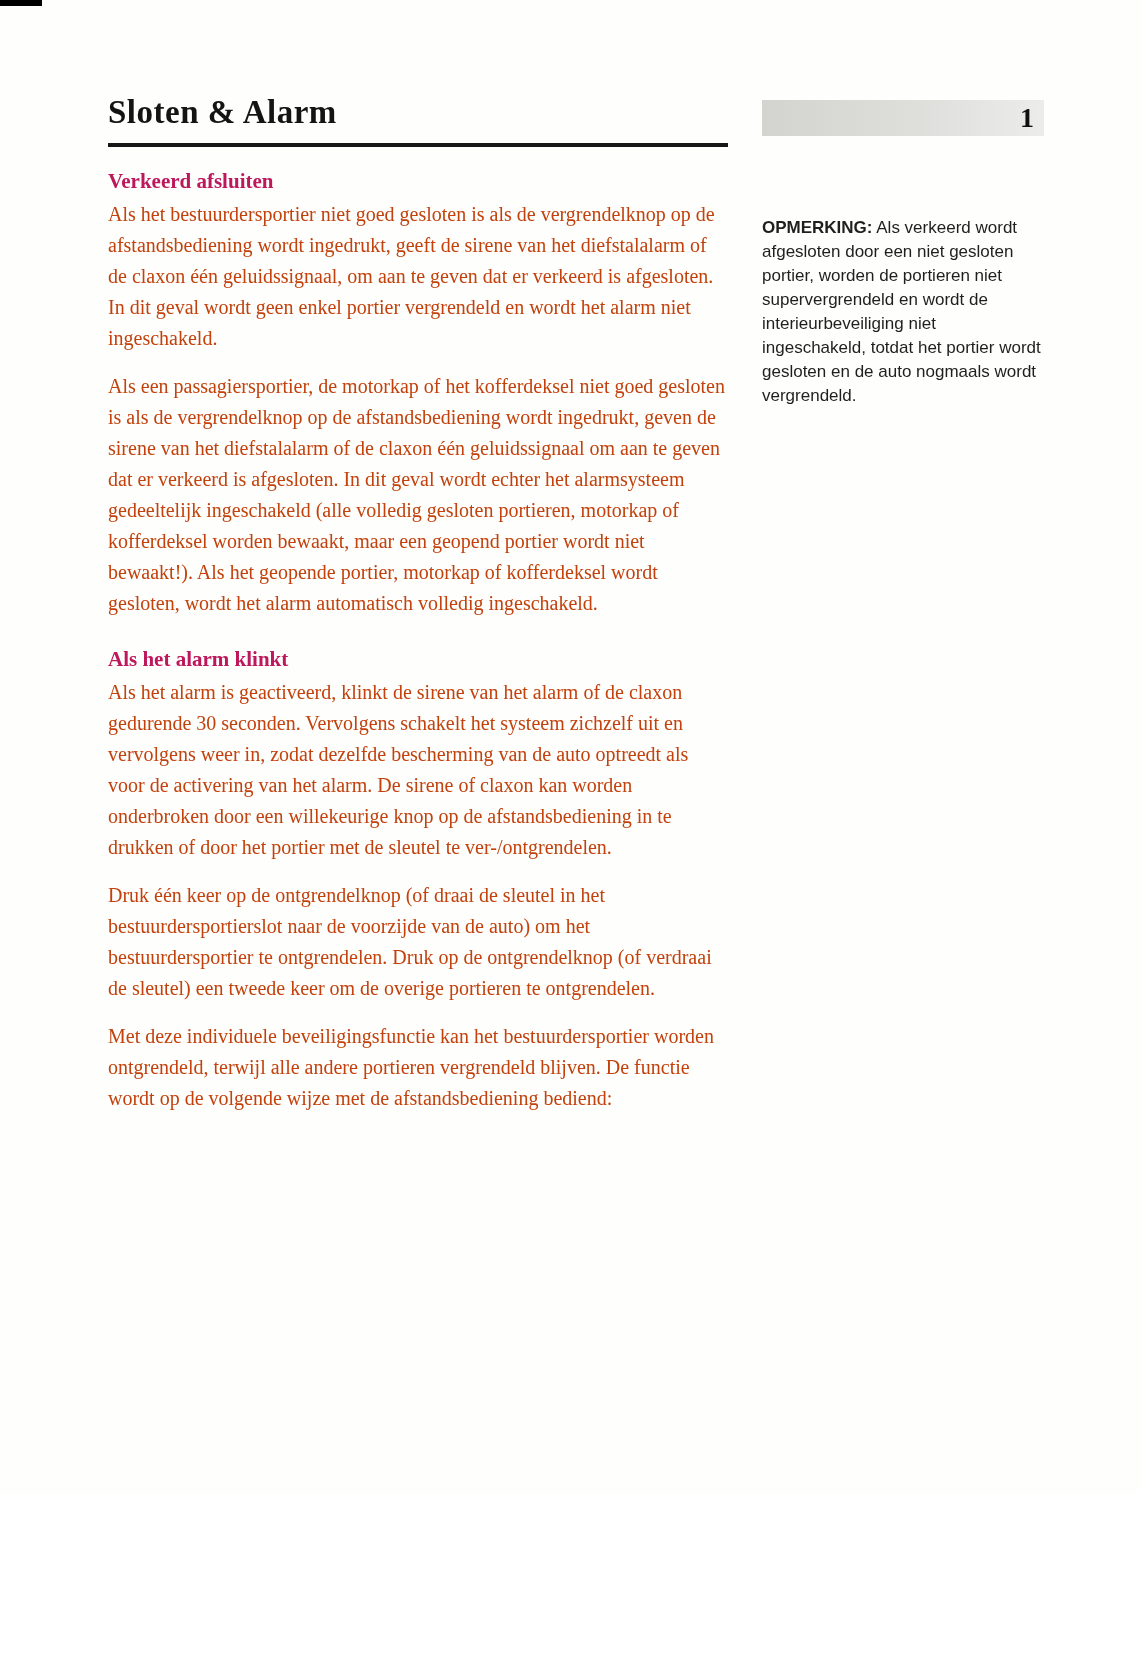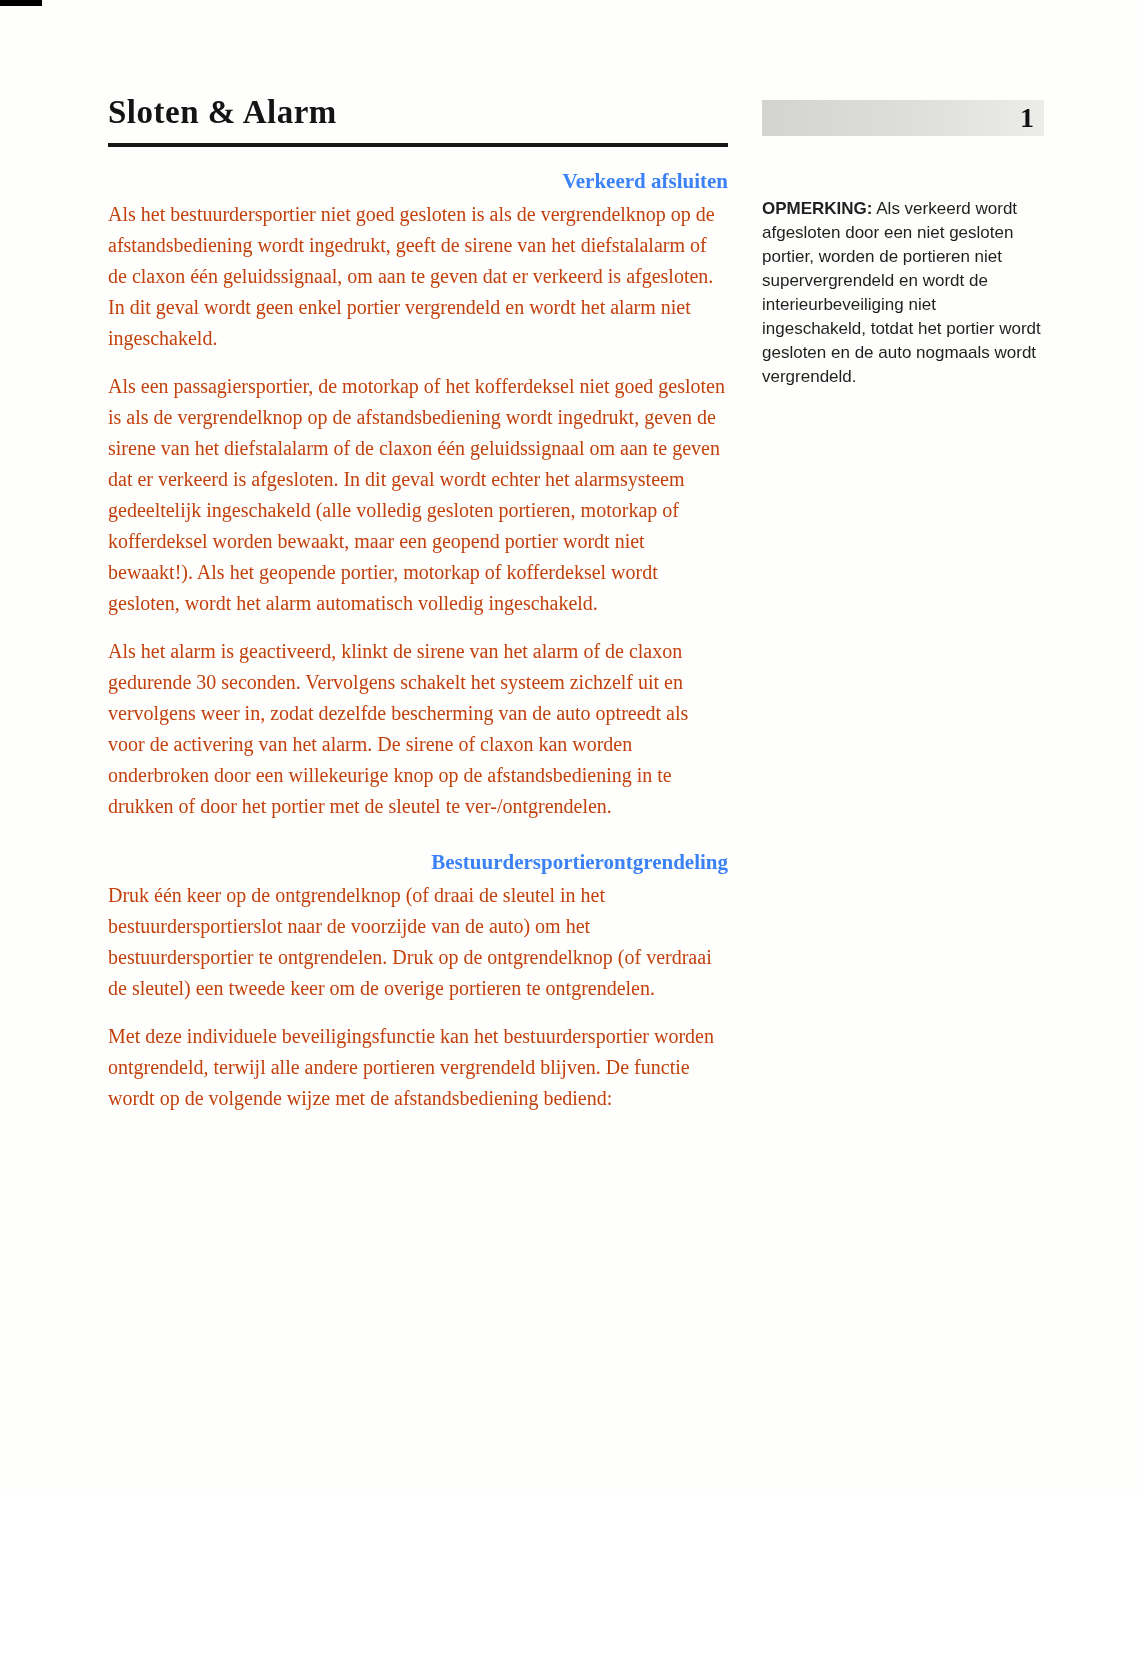--- a/index.html
+++ b/index.html
@@ -33,22 +33,21 @@
   }
   .title-rule {
     height: 4px;
     background: #171717;
     margin: 0 0 22px 0;
   }
   .sec-heading {
     font-size: 21px;
     font-weight: bold;
     margin: 28px 0 5px 0;
-    color: #3b82f6;
-    text-align: right;
+    color: #be185d;
   }
   .sec-heading.first {
     margin-top: 0;
   }
   .para {
     font-size: 20px;
     line-height: 31px;
     margin: 0 0 17px 0;
     color: #c2410c;
   }
@@ -75,21 +74,21 @@
     font-size: 28px;
     font-weight: bold;
     color: #111;
   }
   .side-note {
     font-size: 17px;
     line-height: 24px;
     color: #1f1f1f;
   }
   .note-1 {
-    margin-top: 61px;
+    margin-top: 80px;
   }
   .note-label {
     font-weight: bold;
   }
   .note-2 {
     position: absolute;
     left: 0;
     top: 938px;
     width: 260px;
   }
@@ -135,23 +134,23 @@
   <div class="artifact-bottom"></div>
 
   <div class="main-col">
     <h1 class="doc-title">Sloten &amp; Alarm</h1>
     <div class="title-rule"></div>
 
     <h2 class="sec-heading first">Verkeerd afsluiten</h2>
     <p class="para">Als het bestuurdersportier niet goed gesloten is als de vergrendelknop op de afstandsbediening wordt ingedrukt, geeft de sirene van het diefstalalarm of de claxon één geluidssignaal, om aan te geven dat er verkeerd is afgesloten. In dit geval wordt geen enkel portier vergrendeld en wordt het alarm niet ingeschakeld.</p>
     <p class="para">Als een passagiersportier, de motorkap of het kofferdeksel niet goed gesloten is als de vergrendelknop op de afstandsbediening wordt ingedrukt, geven de sirene van het diefstalalarm of de claxon één geluidssignaal om aan te geven dat er verkeerd is afgesloten. In dit geval wordt echter het alarmsysteem gedeeltelijk ingeschakeld (alle volledig gesloten portieren, motorkap of kofferdeksel worden bewaakt, maar een geopend portier wordt niet bewaakt!). Als het geopende portier, motorkap of kofferdeksel wordt gesloten, wordt het alarm automatisch volledig ingeschakeld.</p>
 
+    <h2 class="sec-heading">Als het alarm klinkt</h2>
     <p class="para">Als het alarm is geactiveerd, klinkt de sirene van het alarm of de claxon gedurende 30 seconden. Vervolgens schakelt het systeem zichzelf uit en vervolgens weer in, zodat dezelfde bescherming van de auto optreedt als voor de activering van het alarm. De sirene of claxon kan worden onderbroken door een willekeurige knop op de afstandsbediening in te drukken of door het portier met de sleutel te ver-/ontgrendelen.</p>
 
-    <h2 class="sec-heading">Bestuurdersportierontgrendeling</h2>
     <p class="para">Druk één keer op de ontgrendelknop (of draai de sleutel in het bestuurdersportierslot naar de voorzijde van de auto) om het bestuurdersportier te ontgrendelen. Druk op de ontgrendelknop (of verdraai de sleutel) een tweede keer om de overige portieren te ontgrendelen.</p>
     <p class="para">Met deze individuele beveiligingsfunctie kan het bestuurdersportier worden ontgrendeld, terwijl alle andere portieren vergrendeld blijven. De functie wordt op de volgende wijze met de afstandsbediening bediend:</p>
   </div>
 
   <div class="sidebar">
     <div class="chapter-bar">
       <span class="chapter-num">1</span>
     </div>
 
     <div class="side-note note-1">

